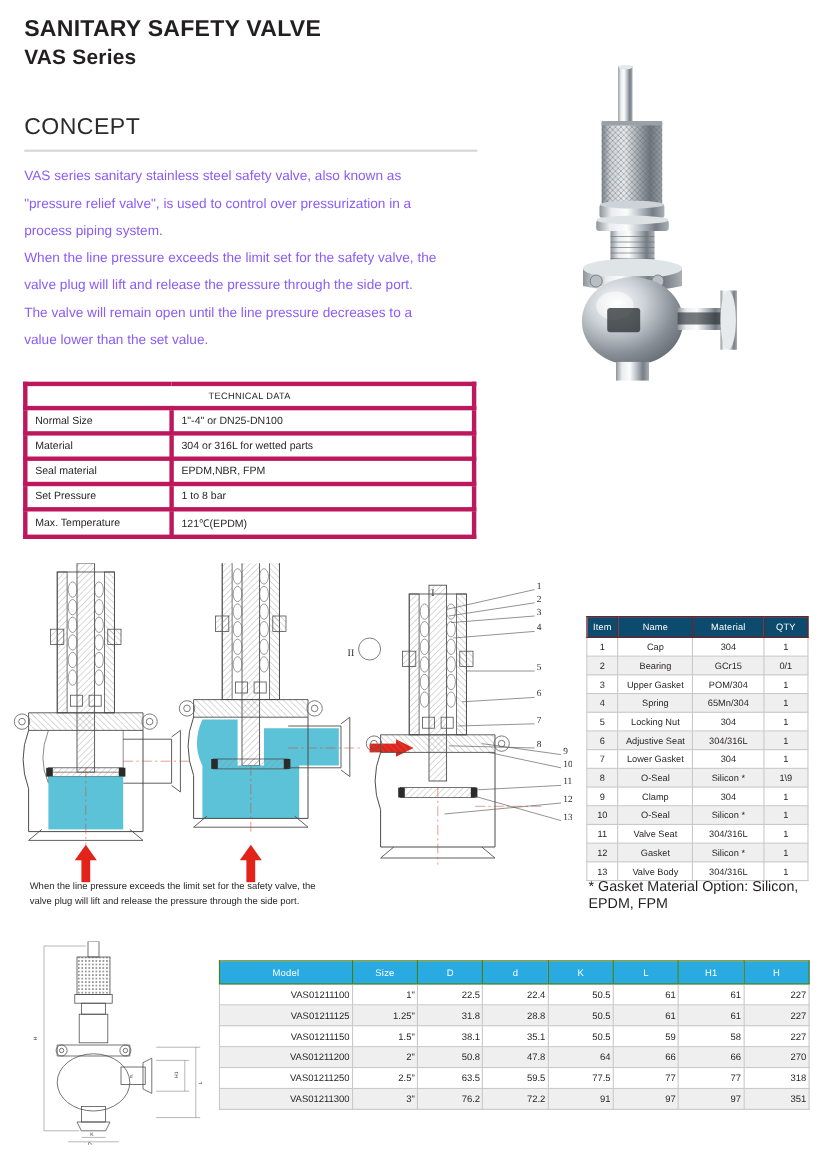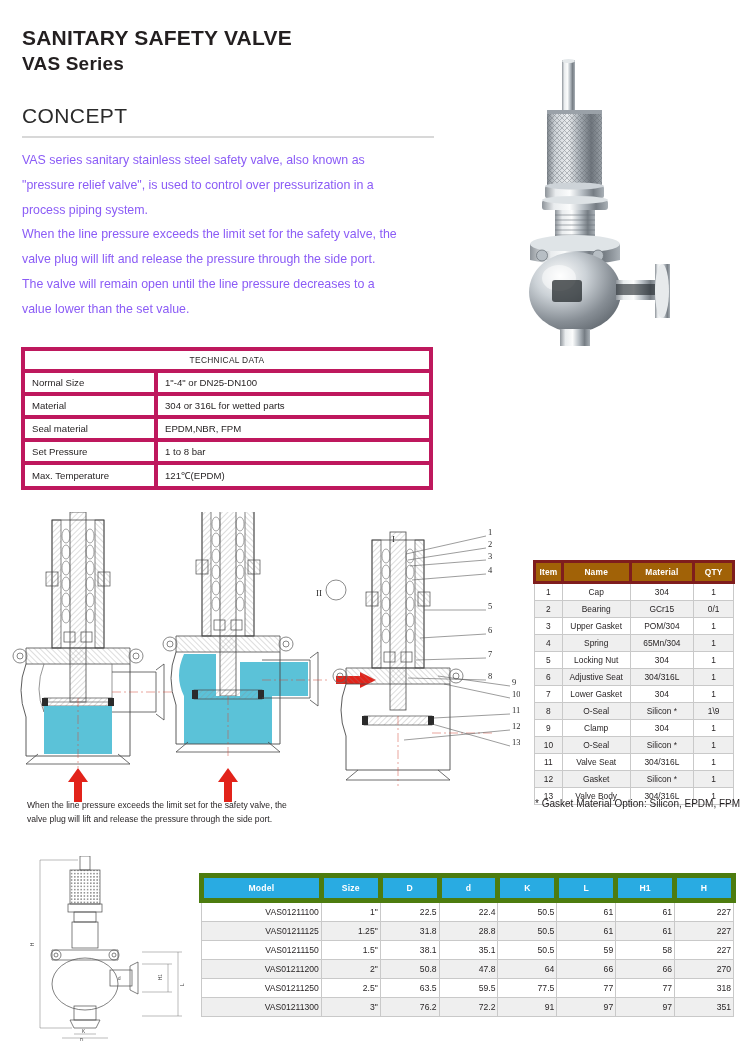--- a/index.html
+++ b/index.html
@@ -10,21 +10,21 @@
     font-family: "Liberation Sans", sans-serif;
     color: #231f20;
     position: relative;
     overflow: hidden;
   }
 
   
   .header { position: absolute; left: 22px; top: 14px; width: 470px; }
   .title-main {
     font-size: 21px; font-weight: bold; letter-spacing: 0.2px;
-    line-height: 1.28; color: #231f20; margin-top: 11px;
+    line-height: 1.28; color: #231f20;
   }
   .title-sub {
     font-size: 19px; font-weight: bold; letter-spacing: 0.2px;
     line-height: 1.28; color: #231f20;
   }
 
   .concept-h {
     position: absolute; left: 22px; top: 104px;
     font-size: 21px; font-weight: normal; letter-spacing: 0.4px; color: #2b2b2b;
   }
@@ -62,51 +62,51 @@
     position: absolute; left: 27px; top: 798px; width: 330px;
     font-size: 8.6px; line-height: 1.65; color: #231f20;
   }
 
   
   .parts-table {
     position: absolute; left: 533px; top: 560px; width: 202px;
     border-collapse: collapse; font-size: 8.4px;
   }
   .parts-table th {
-    background: #a16207; color: #ffffff; font-weight: bold;
-    padding: 4px 2px; border: 3px solid #7f1d1d; text-align: center;
+    background: #0c4a6e; color: #ffffff; font-weight: normal;
+    padding: 4px 2px; border: 1px solid #7f1d1d; text-align: center;
     letter-spacing: 0.2px;
   }
   .parts-table td {
     border: 1px solid #c9c9c9; padding: 3px 2px; text-align: center;
     color: #231f20; height: 15.5px;
   }
   .parts-table tbody tr:nth-child(even) td { background: #efefef; }
   .parts-table tbody tr:nth-child(odd) td { background: #ffffff; }
   .col-item { width: 14%; }
   .col-name { width: 34%; }
   .col-mat  { width: 32%; }
   .col-qty  { width: 20%; }
 
   .parts-note {
     position: absolute; left: 535px; top: 798px; width: 212px;
-    font-size: 10px; color: #231f20;
+    font-size: 13px; color: #231f20;
   }
 
   
   .dim-drawing { position: absolute; left: 22px; top: 856px; width: 175px; height: 185px; }
 
   
   .model-table {
     position: absolute; left: 199px; top: 873px; width: 537px;
     border-collapse: collapse; font-size: 8.6px;
   }
   .model-table th {
-    background: #29abe2; color: #ffffff; font-weight: bold;
-    padding: 5px 2px; border: 5px solid #4d7c0f; text-align: center;
+    background: #29abe2; color: #ffffff; font-weight: normal;
+    padding: 5px 2px; border: 1px solid #4d7c0f; text-align: center;
     letter-spacing: 0.2px;
   }
   .model-table td {
     border: 1px solid #c9c9c9; padding: 4px 2px; text-align: right;
     color: #231f20; height: 17px;
   }
   .model-table tbody tr:nth-child(even) td { background: #efefef; }
   .model-table tbody tr:nth-child(odd) td { background: #ffffff; }
   .mcol-model { width: 22.5%; }
   .mcol-rest  { width: 11.05%; }

